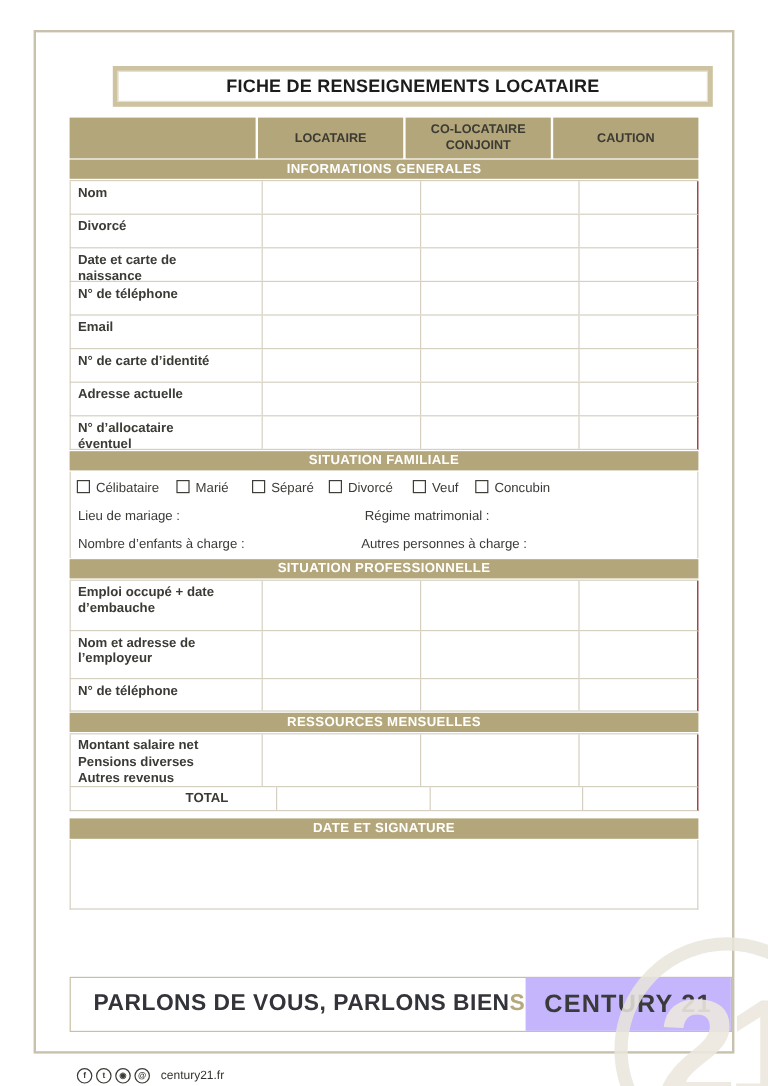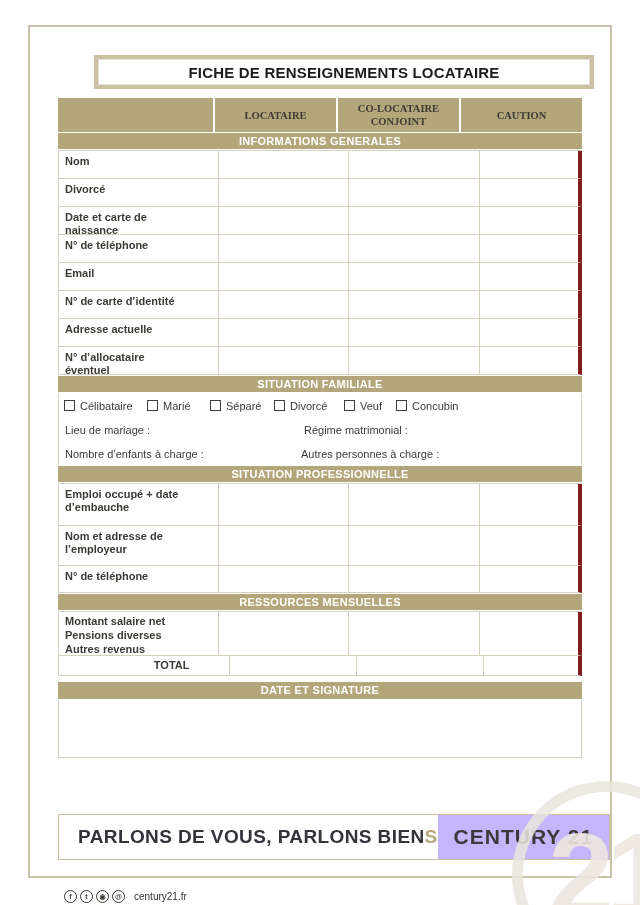--- a/index.html
+++ b/index.html
@@ -11,30 +11,30 @@
   .page{position:absolute;left:28px;top:25px;width:580px;height:849px;border:2px solid #c7c1ad;background:#fff;}
 
   
   .title-box{position:absolute;left:36px;top:28px;width:492px;height:26px;
     border:4px solid #cdc3a0;box-shadow:inset 0 0 0 1px #e4e1d4;
     display:flex;align-items:center;justify-content:center;margin-left:28px;}
   .title-box span{font-size:15px;font-weight:700;color:#1c1c1c;letter-spacing:.2px;}
 
   
   .tbl{position:absolute;left:28px;top:71px;width:524px;}
-  .hdr{display:flex;height:34px;font-family:Liberation Serif, serif;}
+  .hdr{display:flex;height:34px;}
   .hcell{background:#b3a67a;color:#3c3b33;font-weight:700;font-size:10.5px;
     display:flex;flex-direction:column;align-items:center;justify-content:center;line-height:13px;box-sizing:border-box;}
   .hc0{width:155px;}
   .hc{width:121px;margin-left:2px;text-align:center;}
   .band{height:16px;line-height:16px;background:#b3a67a;color:#ffffff;
     font-weight:700;font-size:11px;text-align:center;letter-spacing:.3px;margin:1px 0;}
   .band.tall{height:17px;line-height:17px;margin-top:6px;}
   .grp{border-top:1px solid #d5d0c0;}
-  .row{display:flex;border-bottom:1px solid #d5d0c0;border-left:1px solid #d5d0c0;border-right:4px solid #7f1d1d;box-sizing:border-box;gap:32px;}
+  .row{display:flex;border-bottom:1px solid #d5d0c0;border-left:1px solid #d5d0c0;border-right:1px solid #7f1d1d;box-sizing:border-box;gap:32px;}
   .c{box-sizing:border-box;font-size:11px;}
   .lbl{width:155px;font-weight:700;padding:4px 6px 0 6px;line-height:13px;color:#3b3a35;}
   .dc{width:123px;border-left:1px solid #d5d0c0;}
   .row:last-child .dc{}
   .h28{height:28px;}.h42{height:42px;}.h40{height:40px;}.h27{height:27px;}.h44{height:44px;}.h20{height:20px;padding-left:16px;}
   .total-lbl{display:flex;align-items:center;justify-content:flex-end;padding:0 8px 0 6px;}
 
   
   .fam{position:relative;height:72px;border-left:1px solid #d5d0c0;border-right:1px solid #d5d0c0;box-sizing:border-box;font-size:11px;}
   .opt{position:absolute;top:7px;white-space:nowrap;}

